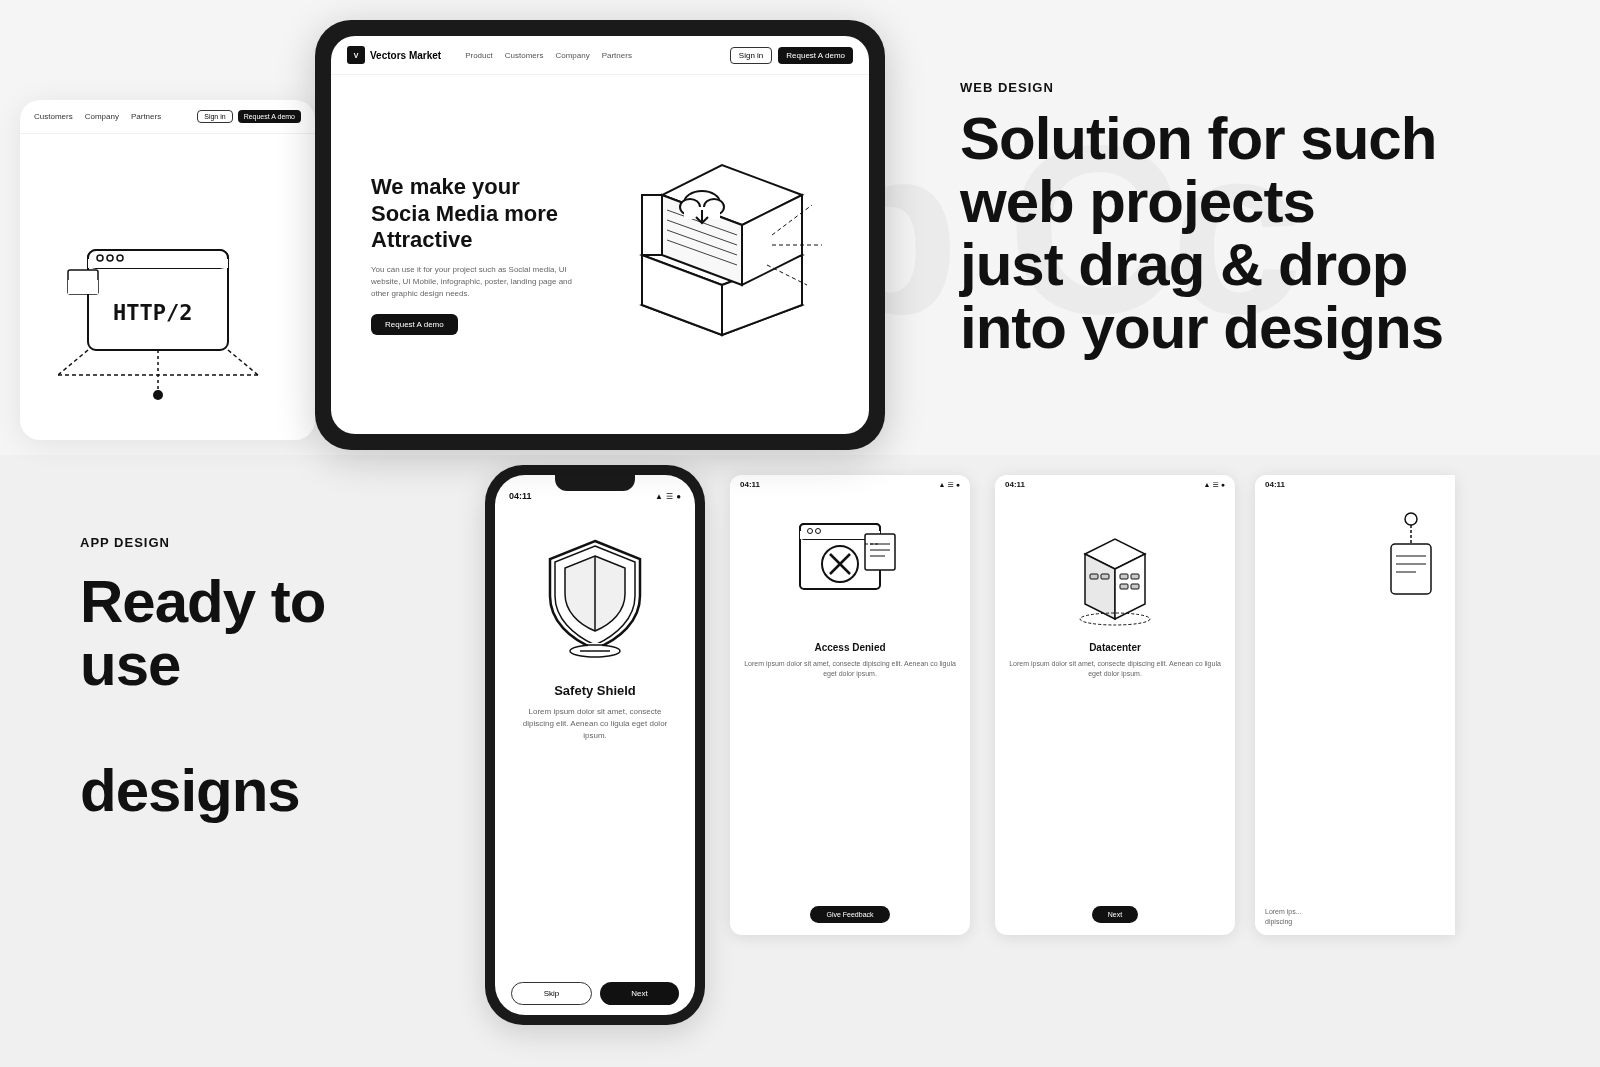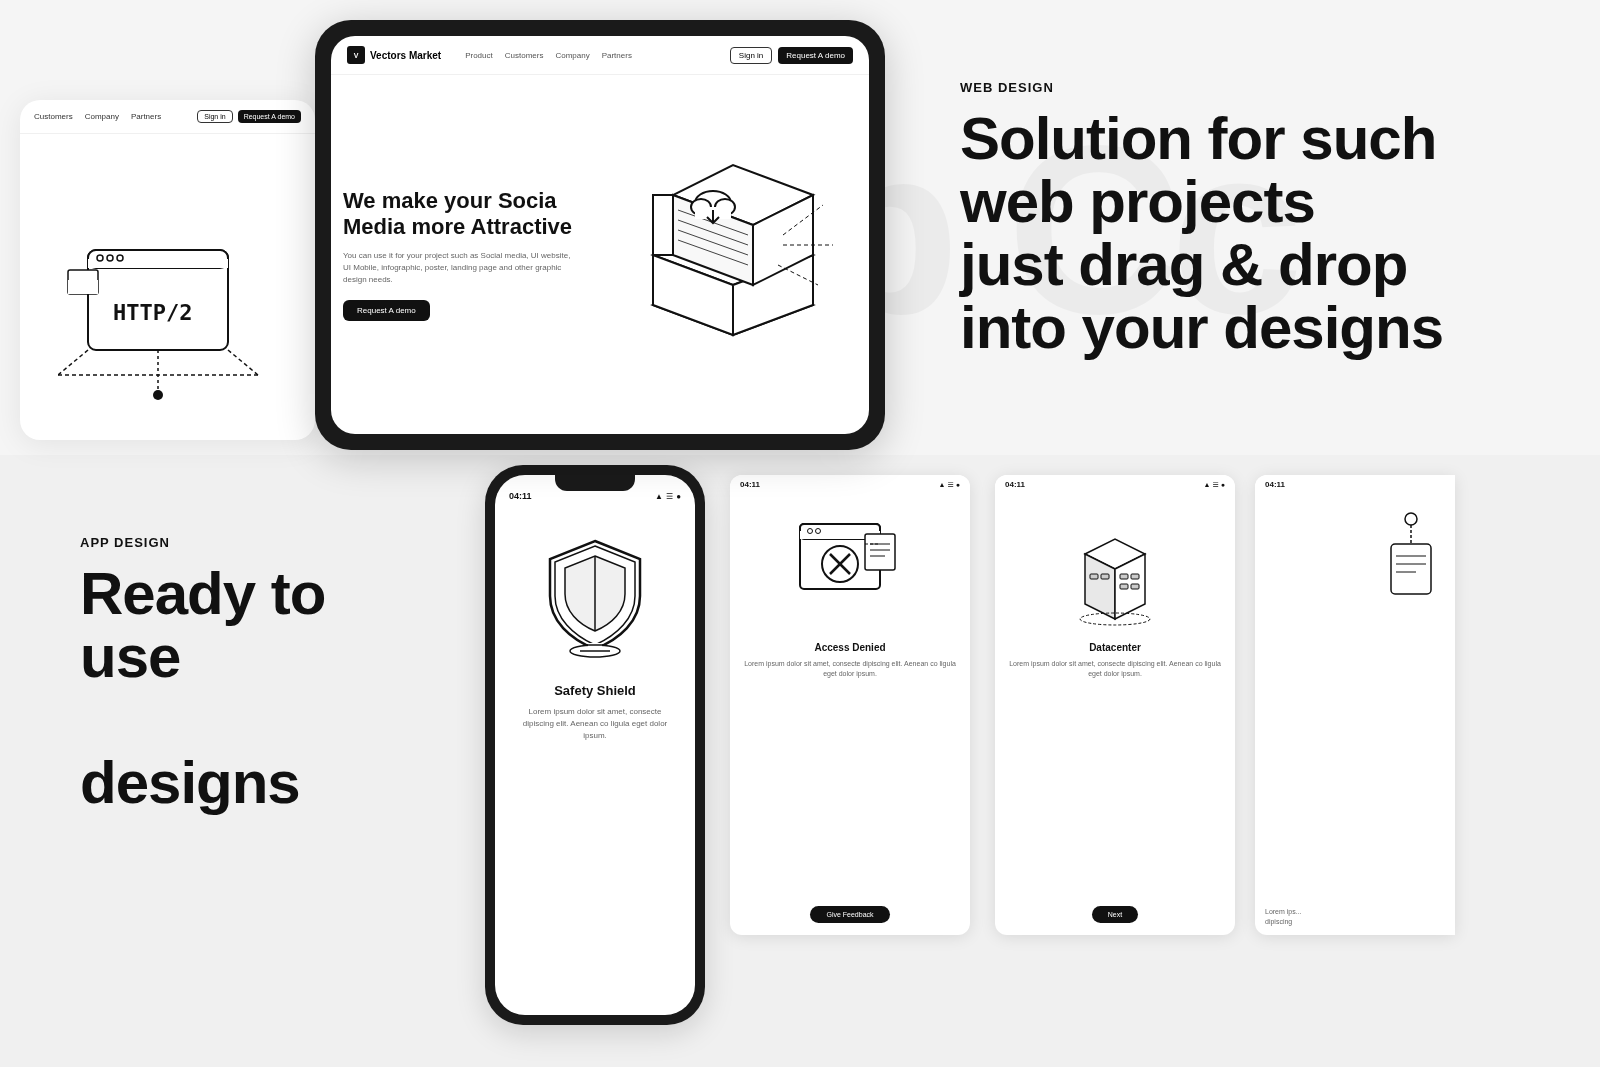--- a/index.html
+++ b/index.html
@@ -164,21 +164,21 @@
       color: white;
       border-radius: 4px;
       padding: 3px 8px;
       font-size: 8px;
       cursor: pointer;
       border: none;
     }
     .tablet-body {
       flex: 1;
       display: flex;
-      padding: 20px 12px;
+      padding: 20px 40px;
       gap: 35px;
     }
     .tablet-hero-text {
       flex: 0 0 45%;
       display: flex;
       flex-direction: column;
       justify-content: center;
       gap: 10px;
     }
     .tablet-hero-title {
@@ -252,21 +252,21 @@
       padding: 80px 50px 40px 80px;
       display: flex;
       flex-direction: column;
     }
     .section-heading-large-bottom {
       font-size: 60px;
       font-weight: 900;
       line-height: 1.05;
       color: #111;
       letter-spacing: -1px;
-      margin-top: 0;
+      margin-top: 8px;
     }
 
     
     .phones-area {
       flex: 1;
       position: relative;
       overflow: hidden;
     }
 
     
@@ -627,20 +627,24 @@
 
               <ellipse cx="65" cy="120" rx="25" ry="6" stroke="#111" stroke-width="1.5" fill="white"></ellipse>
               <rect x="58" y="112" width="14" height="10" fill="white" stroke="none"></rect>
               <line x1="55" y1="114" x2="75" y2="114" stroke="#111" stroke-width="1.5"></line>
               <line x1="50" y1="120" x2="80" y2="120" stroke="#111" stroke-width="1.5"></line>
             </svg>
           </div>
           <div class="phone-item-title">Safety Shield</div>
           <div class="phone-item-desc">Lorem ipsum dolor sit amet, consecte dipiscing elit. Aenean co ligula eget dolor ipsum.</div>
         </div>
+        <div class="phone-buttons">
+          <button class="phone-btn-outline">Skip</button>
+          <button class="phone-btn-dark">Next</button>
+        </div>
       </div>
     </div>
 
     <div class="flat-screen-card" style="left:275px; top:20px; width:240px; height:460px;">
       <div class="flat-screen-statusbar">
         <span class="flat-screen-time">04:11</span>
         <div class="flat-screen-status">
           <span>▲</span>
             <span>☰</span>
             <span>●</span>

